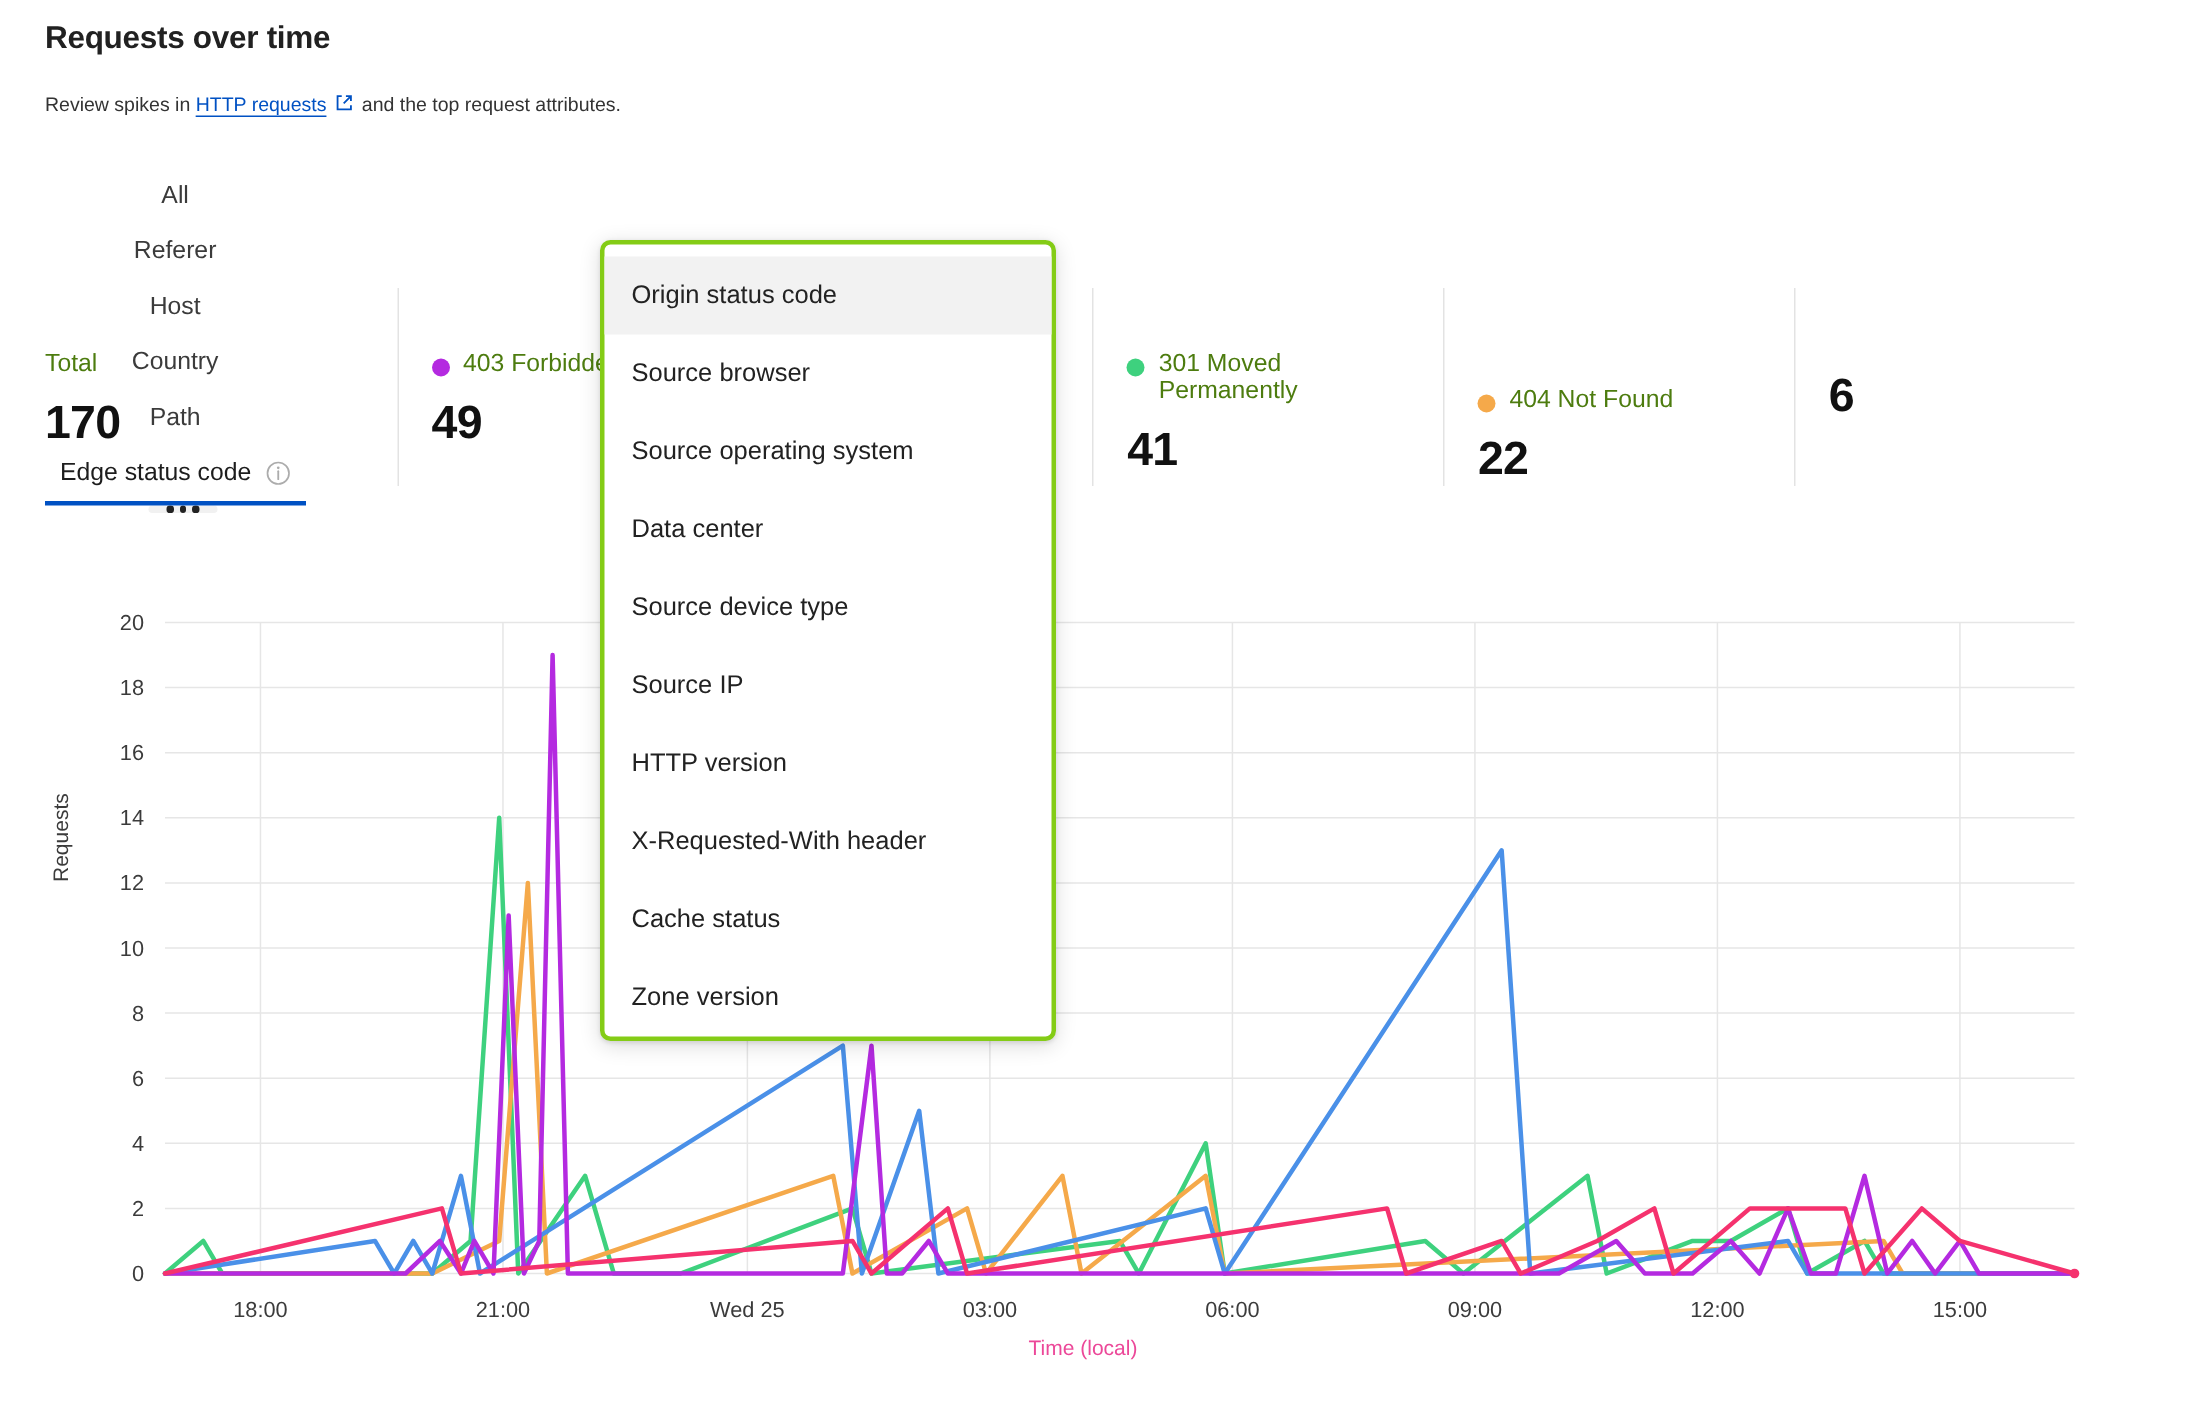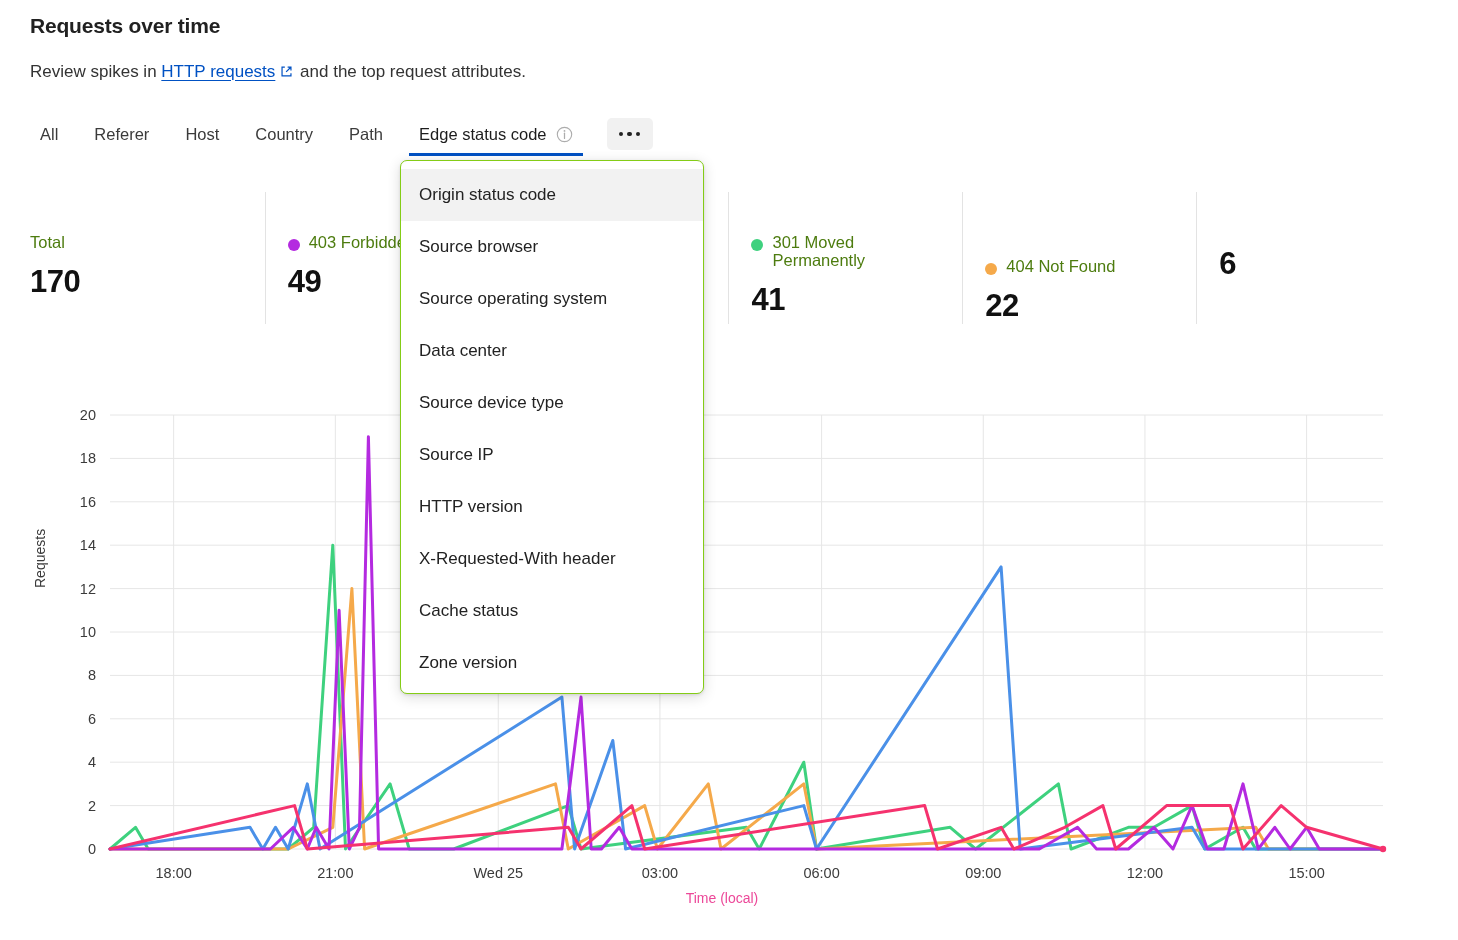--- a/index.html
+++ b/index.html
@@ -14,37 +14,38 @@
   #root { position: relative; width: 1458px; height: 797px; }
 
   
   .page-title {
     position: absolute; left: 30px; top: 14px;
     font-size: 21px; font-weight: 700; letter-spacing: -0.2px;
     color: #212121;
   }
   .subtitle {
     position: absolute; left: 30px; top: 62px;
-    font-size: 17px; color: #333; white-space: nowrap;
+    font-size: 13px; color: #333; white-space: nowrap;
   }
   .subtitle a {
     color: #0051c3; text-decoration: underline;
     text-underline-offset: 3px; text-decoration-thickness: 1px;
   }
   .ext-icon {
     display: inline-block; width: 13px; height: 13px;
     margin-left: 5px; margin-right: 2px; vertical-align: -1px;
   }
   .ext-icon svg { display:block; }
 
   
   .tabs {
     position: absolute; left: 28px; top: 115px;
-    display: flex; align-items: center; gap: 12px;
+    display: flex; align-items: center; gap: 0px;
     height: 44px;
+    flex-direction: column;
   }
   .tab {
     font-size: 16.5px; color: #3b3b3b;
     padding: 6px 12px 12px 12px;
     white-space: nowrap; cursor: pointer;
     position: relative;
   }
   .tab.active { color: #1d1d1d; }
   .tab.active::after {
     content: ""; position: absolute;
@@ -103,21 +104,21 @@
     position: absolute; left: 0; top: 890px; width: 1458px;
     text-align: center; font-size: 14px; color: #ec4899;
   }
   .x-axis-title span { margin-left: -14px; }
 
   
   .dropdown {
     position: absolute; left: 400px; top: 160px;
     width: 304px; height: 534px;
     background: #fff;
-    border: 1px solid #84cc16;
+    border: 3px solid #84cc16;
     border-radius: 7px;
     box-shadow: 0 3px 14px rgba(0,0,0,.14), 0 1px 3px rgba(0,0,0,.10);
     padding: 8px 0;
     z-index: 20;
   }
   .dd-item {
     height: 52px; display: flex; align-items: center;
     padding: 0 18px; font-size: 17px; color: #222;
     cursor: pointer; white-space: nowrap;
   }

